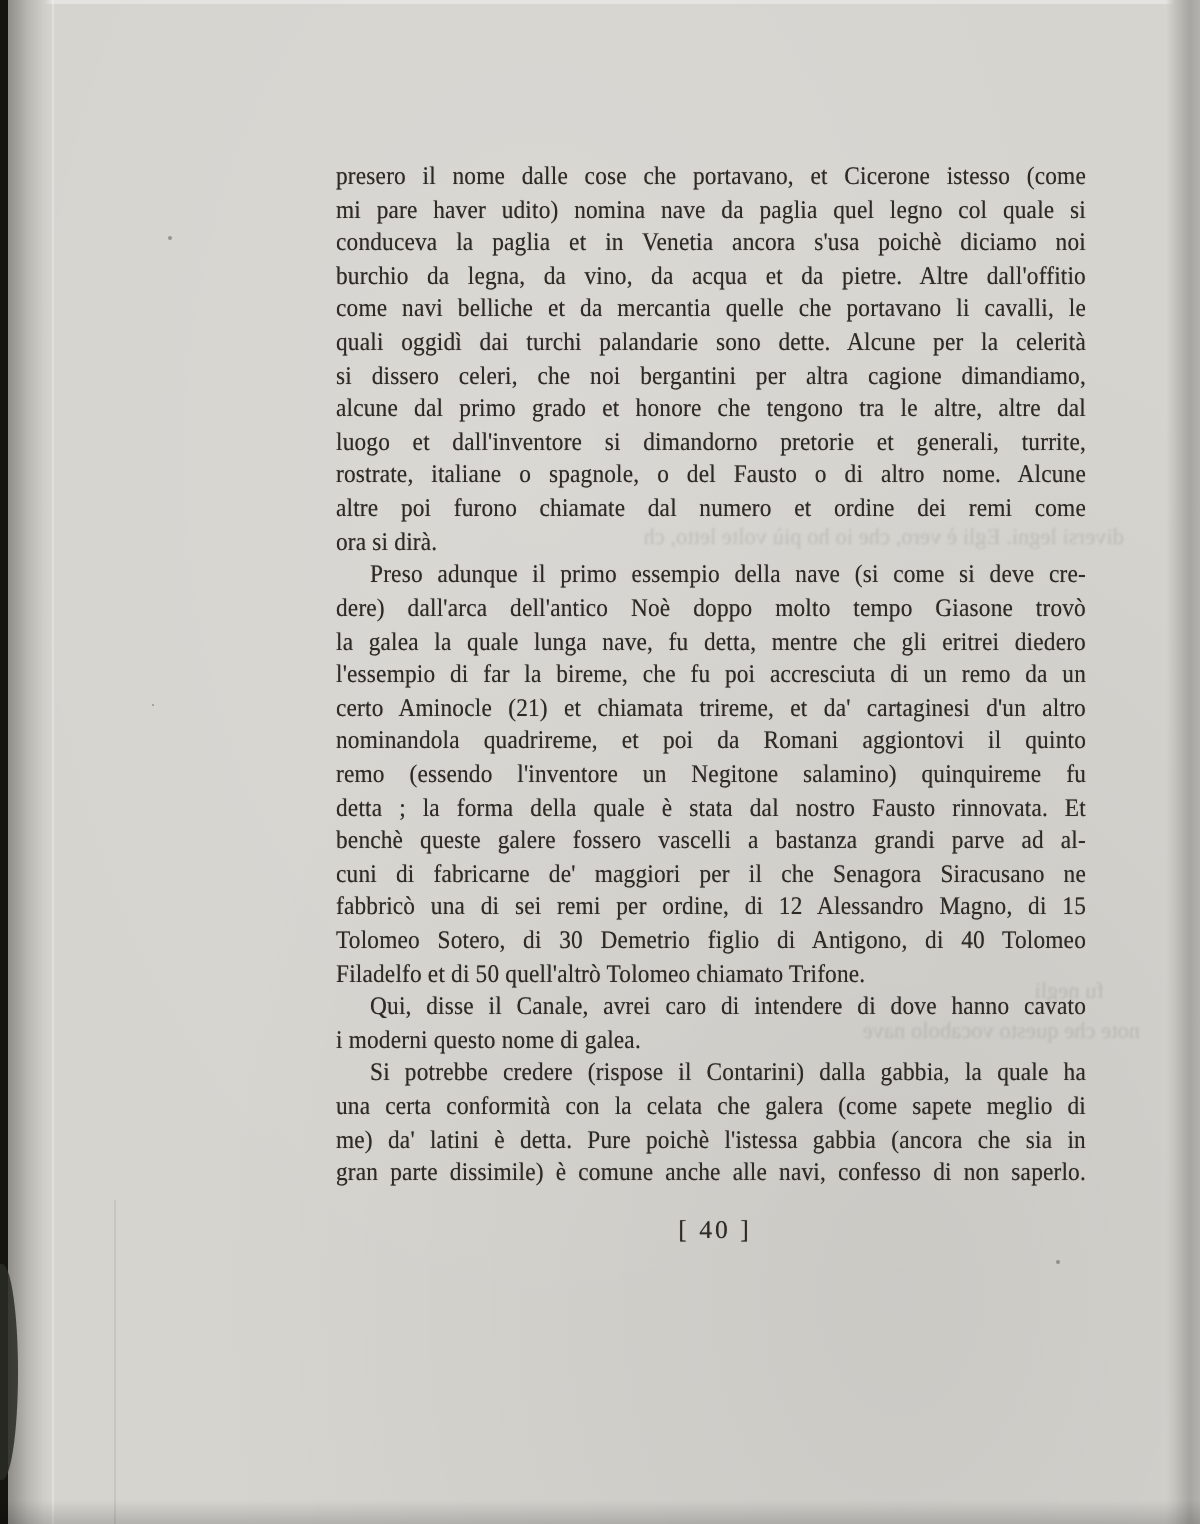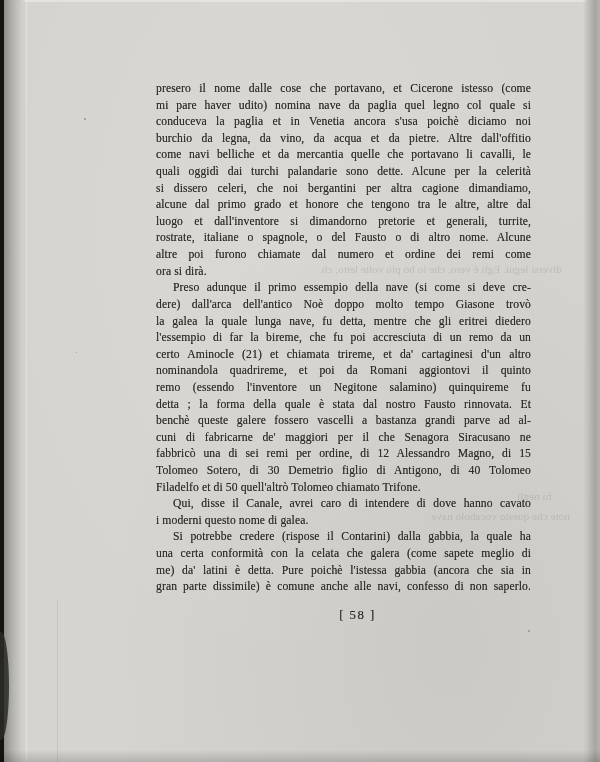--- a/index.html
+++ b/index.html
@@ -23,21 +23,21 @@
   .edge-top { position:absolute; left:0; top:0; width:100%; height:2px; background:rgba(255,255,255,.35); }
   .blob { position:absolute; left:0; top:632px; width:9px; height:108px; background:#2c2b27;
     border-radius:0 8px 8px 0 / 0 54px 54px 0; opacity:.85; }
   .crease { position:absolute; left:57px; top:600px; width:1px; height:162px; background:rgba(0,0,0,.07); }
   .speck { position:absolute; width:2px; height:2px; border-radius:50%; background:rgba(52,50,46,.4); }
   .s1 { left:84px; top:118px; }
   .s2 { left:528px; top:630px; }
   .s3 { left:76px; top:352px; width:1px; height:1px; }
 
   
-  .text-block { position:absolute; left:156px; top:80px; width:375px; color:#2d2a26;
+  .text-block { position:absolute; left:168px; top:80px; width:375px; color:#2d2a26;
     text-shadow:0 0 .4px rgba(45,42,38,.55); }
   .line { width:408px; height:16.62px; line-height:16.62px; font-size:12.7px;
     transform:scaleX(.9191); transform-origin:0 0;
     text-align:justify; text-align-last:justify; letter-spacing:.1px; white-space:nowrap; overflow:visible; }
   .line.endline { text-align-last:left; white-space:normal; }
   .line.indent { text-indent:18.5px; }
 
   .pagenum { position:absolute; left:170px; top:608px; width:375px; text-align:center;
     font-size:12.8px; color:#2d2a26; letter-spacing:1.5px; text-shadow:0 0 .4px rgba(45,42,38,.5); }
 
@@ -94,14 +94,14 @@
       <div class="line">Tolomeo Sotero, di 30 Demetrio figlio di Antigono, di 40 Tolomeo</div>
       <div class="line endline">Filadelfo et di 50 quell'altrò Tolomeo chiamato Trifone.</div>
       <div class="line indent">Qui, disse il Canale, avrei caro di intendere di dove hanno cavato</div>
       <div class="line endline">i moderni questo nome di galea.</div>
       <div class="line indent">Si potrebbe credere (rispose il Contarini) dalla gabbia, la quale ha</div>
       <div class="line">una certa conformità con la celata che galera (come sapete meglio di</div>
       <div class="line">me) da' latini è detta. Pure poichè l'istessa gabbia (ancora che sia in</div>
       <div class="line">gran parte dissimile) è comune anche alle navi, confesso di non saperlo.</div>
     </div>
 
-  <div class="pagenum">[ 58 ]</div>
+  <div class="pagenum">[ 40 ]</div>
 </div>
 
 </body></html>

